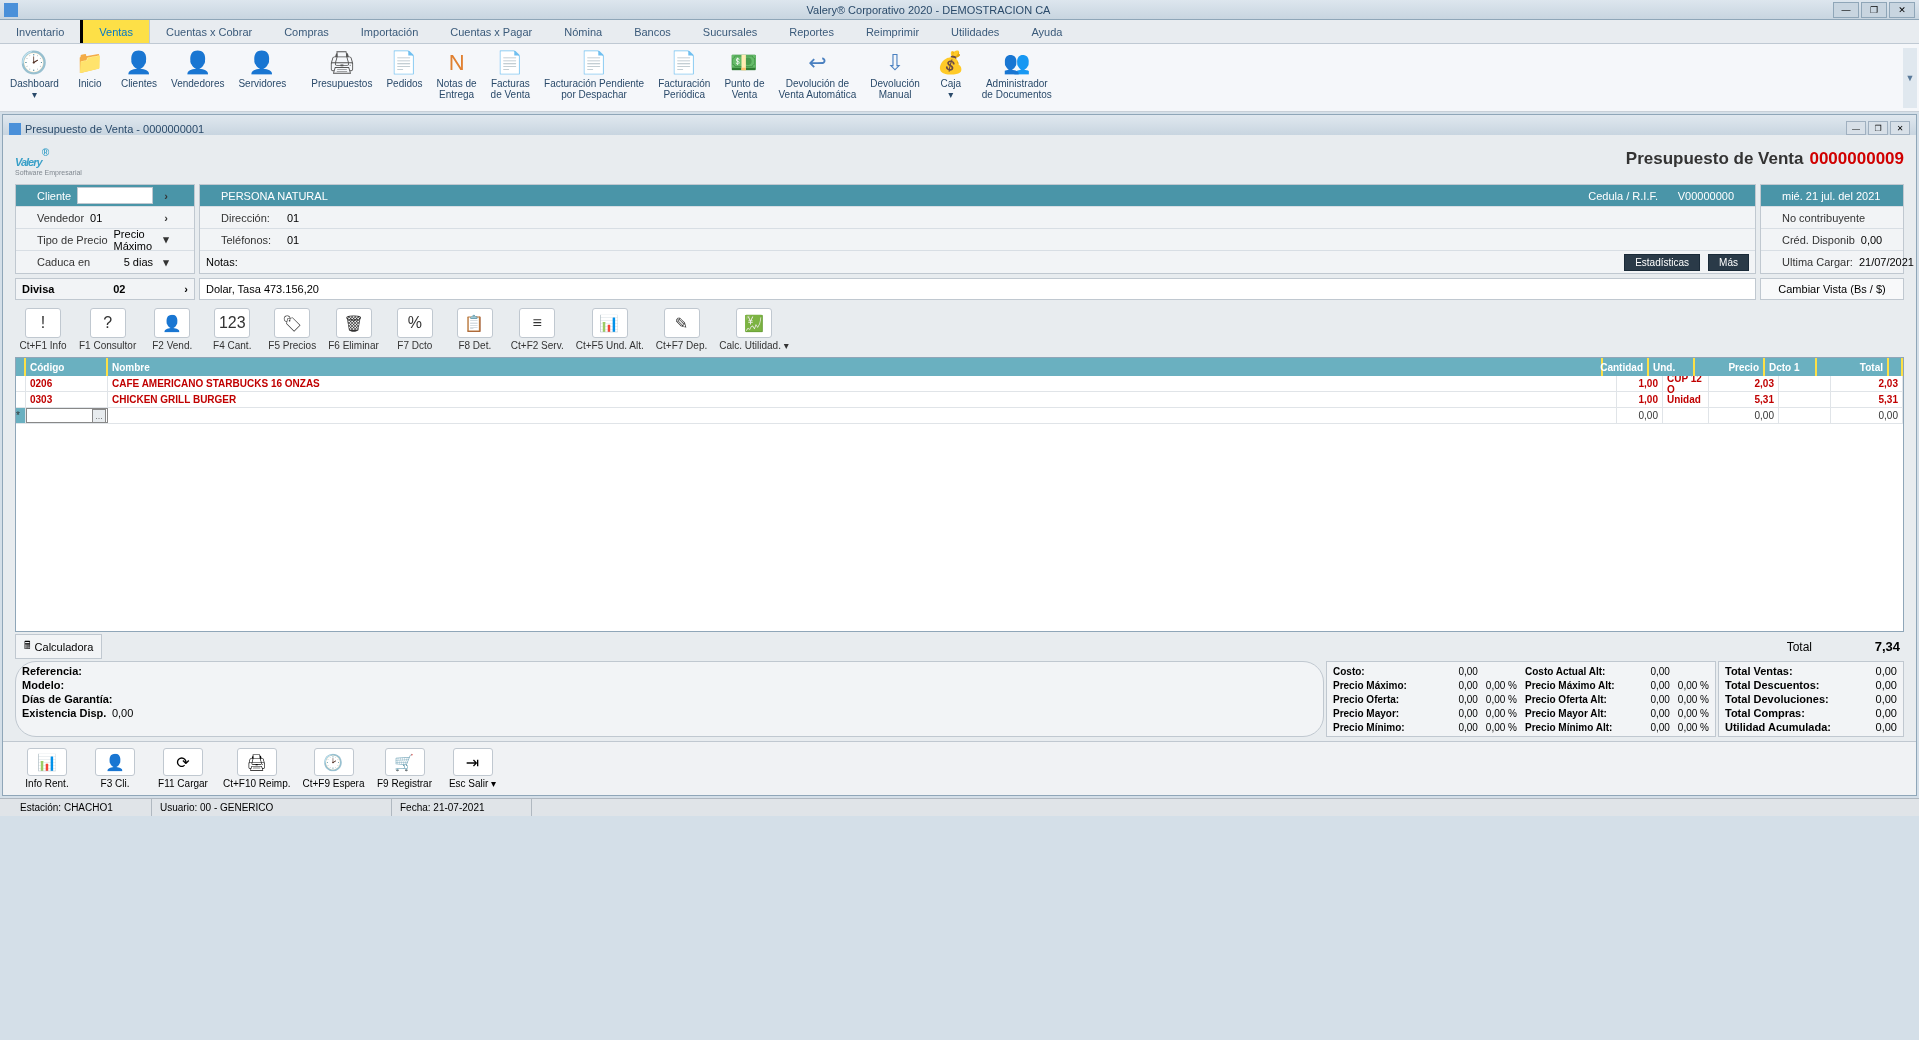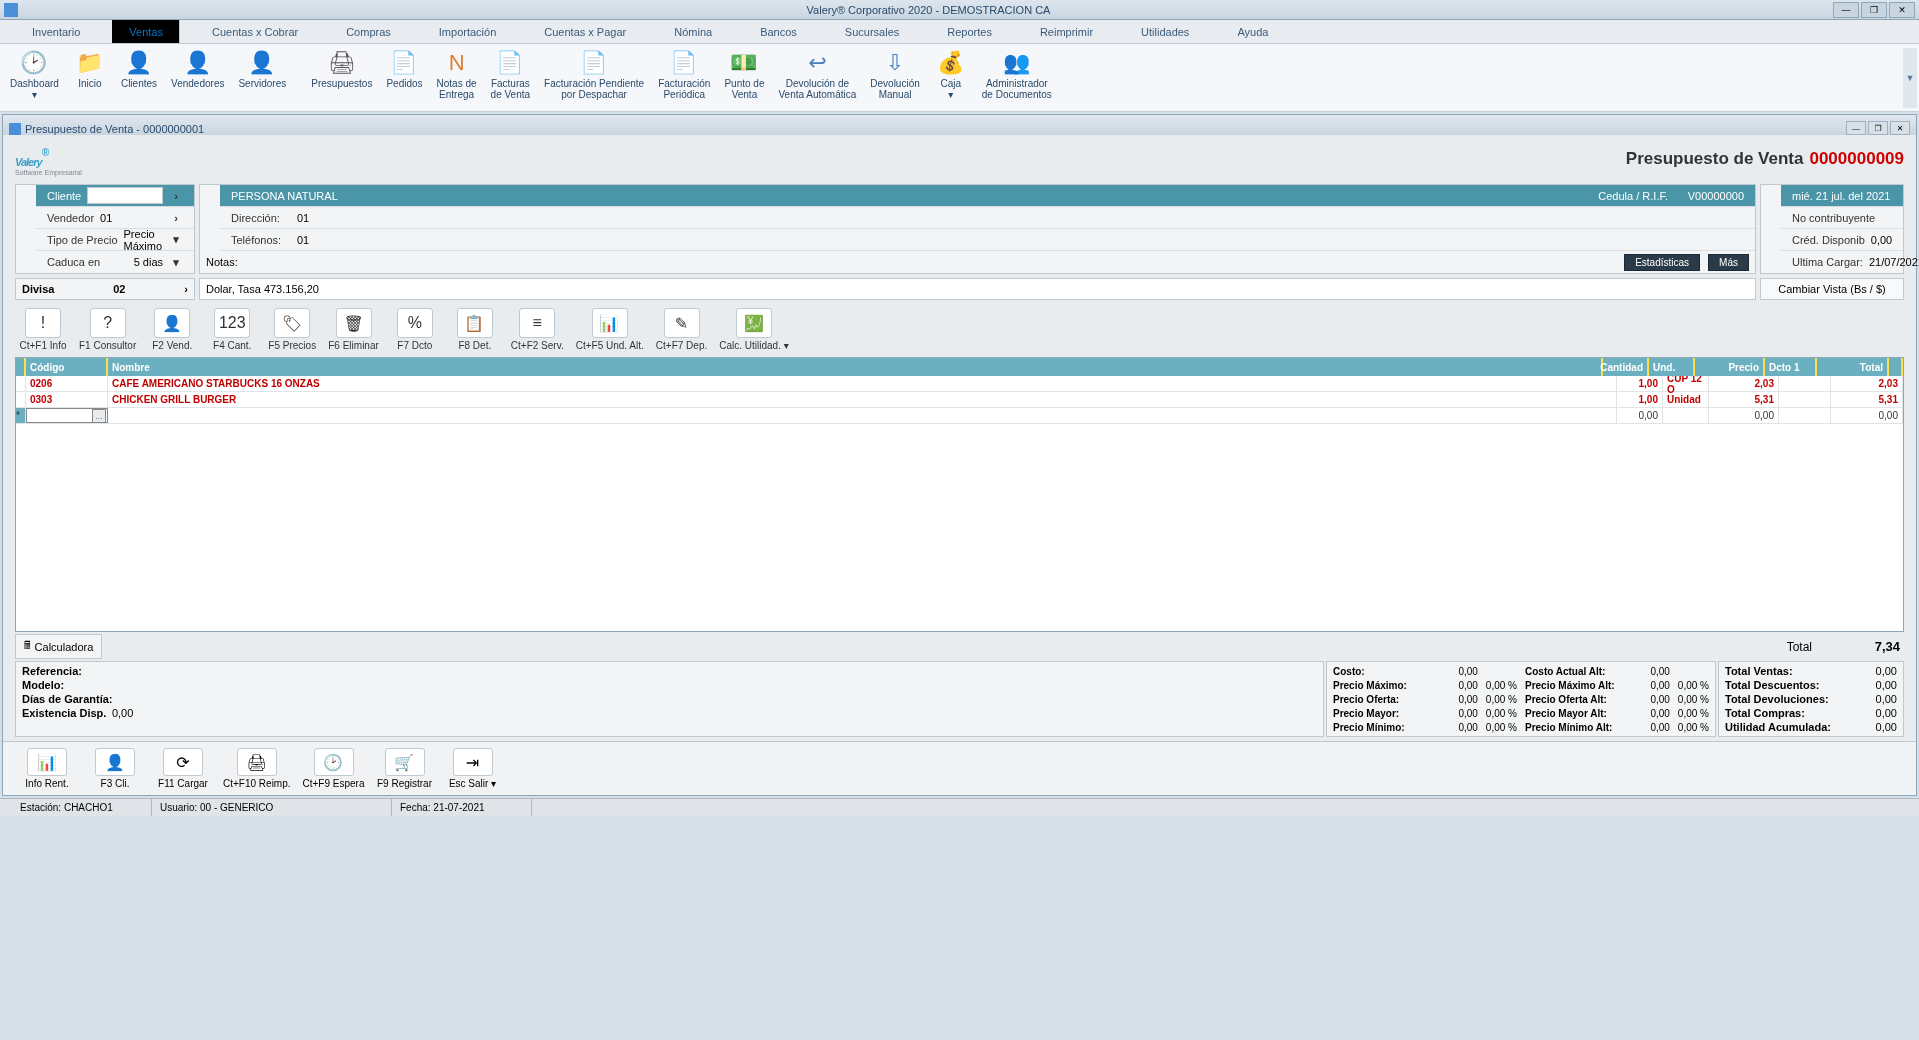--- a/index.html
+++ b/index.html
@@ -7,22 +7,22 @@
 
 
 .title-bar { height: 20px; background: linear-gradient(#dde6ee,#c8d5e0); display: flex; align-items: center; padding: 0 4px; border-bottom: 1px solid #8fa6b8; }
 .title-bar .icon { width: 14px; height: 14px; background: #4a90d9; margin-right: 6px; }
 .title-bar .title { flex: 1; text-align: center; color: #2a4a6a; font-size: 11px; }
 .title-bar .win-btns { display: flex; gap: 2px; }
 .title-bar .win-btn { width: 26px; height: 16px; background: #c8d5e0; border: 1px solid #8fa6b8; display: flex; align-items: center; justify-content: center; cursor: pointer; font-size: 9px; }
 
 
 .menu-bar { height: 24px; background: #e8ecf0; display: flex; align-items: stretch; border-bottom: 1px solid #bfc9d3; }
-.menu-item { padding: 0 16px; display: flex; align-items: center; color: #3a5a7a; cursor: pointer; margin-left: 16px; }
-.menu-item.active { background: #000000; color: #0078c8; border-left: 1px solid #000000; border-right: 1px solid #bfc9d3; }
+.menu-item { padding: 0 16px; display: flex; align-items: center; color: #3a5a7a; cursor: pointer; }
+.menu-item.active { background: #fde047; color: #0078c8; border-left: 3px solid #000000; border-right: 1px solid #bfc9d3; }
 
 
 .ribbon { height: 68px; background: #f5f7fa; display: flex; align-items: flex-start; padding: 2px 4px; border-bottom: 1px solid #c8d0d8; gap: 2px; position: relative; }
 .ribbon-btn { display: flex; flex-direction: column; align-items: center; justify-content: flex-start; padding: 2px 6px; cursor: pointer; min-width: 44px; text-align: center; }
 .ribbon-btn .ri { width: 34px; height: 30px; display: flex; align-items: center; justify-content: center; font-size: 22px; }
 .ribbon-btn .rl { font-size: 10px; color: #2a4a6a; line-height: 1.1; white-space: pre-line; }
 .ribbon-sep { width: 1px; background: #d0d8e0; margin: 4px 4px; }
 .scroll-arrow { position: absolute; right: 2px; top: 50%; transform: translateY(-50%); width: 14px; height: 60px; background: #e0e8ef; display: flex; align-items: center; justify-content: center; cursor: pointer; font-size: 9px; color: #5a7a9a; }
 
 
@@ -41,21 +41,21 @@
 .doc-header .spacer { flex: 1; }
 .doc-header .doc-title { font-size: 17px; font-weight: bold; color: #333; }
 .doc-header .doc-num { font-size: 17px; font-weight: bold; color: #d00000; margin-left: 6px; }
 
 
 .form-area { display: flex; gap: 4px; padding: 2px 12px; }
 .form-col { border: 1px solid #c0c8d0; background: #f2f4f6; }
 .form-col.left { width: 180px; }
 .form-col.mid { flex: 1; }
 .form-col.right { width: 144px; }
-.form-row { height: 22px; display: flex; align-items: center; border-bottom: 1px solid #d8dee4; padding: 0 11px; gap: 6px; margin-left: 20px; }
+.form-row { height: 22px; display: flex; align-items: center; border-bottom: 1px solid #d8dee4; padding: 0 21px; gap: 6px; }
 .form-row:last-child { border-bottom: none; }
 .form-row.header { background: #4a95a8; color: #fff; }
 .form-row .lbl { flex: 0 0 auto; color: #333; }
 .form-row.header .lbl { color: #fff; }
 .form-row .val { flex: 1; }
 .form-row .fld { flex: 1; background: #fff; border: 1px solid #c0c8d0; height: 17px; padding: 0 3px; display: flex; align-items: center; }
 .form-row .arrow { width: 14px; text-align: center; color: #333; font-weight: bold; cursor: pointer; }
 .form-row .right-val { margin-left: auto; }
 .btn-dark { background: #2a3a48; color: #fff; padding: 2px 10px; border: 1px solid #1a2a38; cursor: pointer; font-size: 10px; }
 .notas-row { display: flex; align-items: center; padding: 0 6px; height: 22px; gap: 8px; }
@@ -95,21 +95,21 @@
 
 
 .calc-row { display: flex; align-items: center; padding: 2px 12px; gap: 12px; }
 .calc-btn { border: 1px solid #c0c8d0; background: #f2f4f6; padding: 2px 8px; display: flex; align-items: center; gap: 4px; cursor: pointer; }
 .calc-row .total-label { margin-left: auto; font-size: 12px; }
 .calc-row .total-val { font-size: 13px; font-weight: bold; width: 80px; text-align: right; padding-right: 4px; }
 
 
 .info-panels { display: flex; gap: 2px; padding: 0 12px 4px 12px; }
 .info-panel { border: 1px solid #c0c8d0; background: #f2f4f6; padding: 2px 6px; }
-.info-panel.p1 { flex: 1; }
+.info-panel.p1 { flex: 1; border-radius: 21px; }
 .info-panel.p2 { width: 390px; }
 .info-panel.p3 { width: 186px; }
 .ip-row { display: flex; height: 14px; align-items: center; font-size: 10px; }
 .ip-row .ip-lbl { font-weight: bold; }
 .ip-row .ip-val { margin-left: auto; }
 .ip-grid { display: grid; grid-template-columns: 1fr auto auto 1fr auto auto; gap: 0 8px; }
 .ip-grid > div { font-size: 10px; height: 14px; display: flex; align-items: center; }
 .ip-grid .n { justify-content: flex-end; }
 .ip-grid .b { font-weight: bold; }
 

